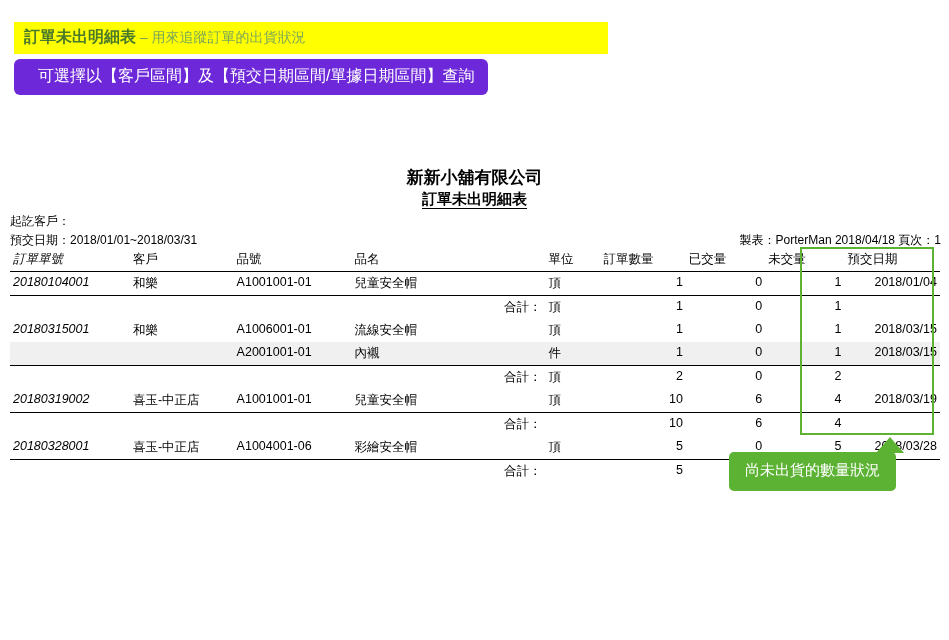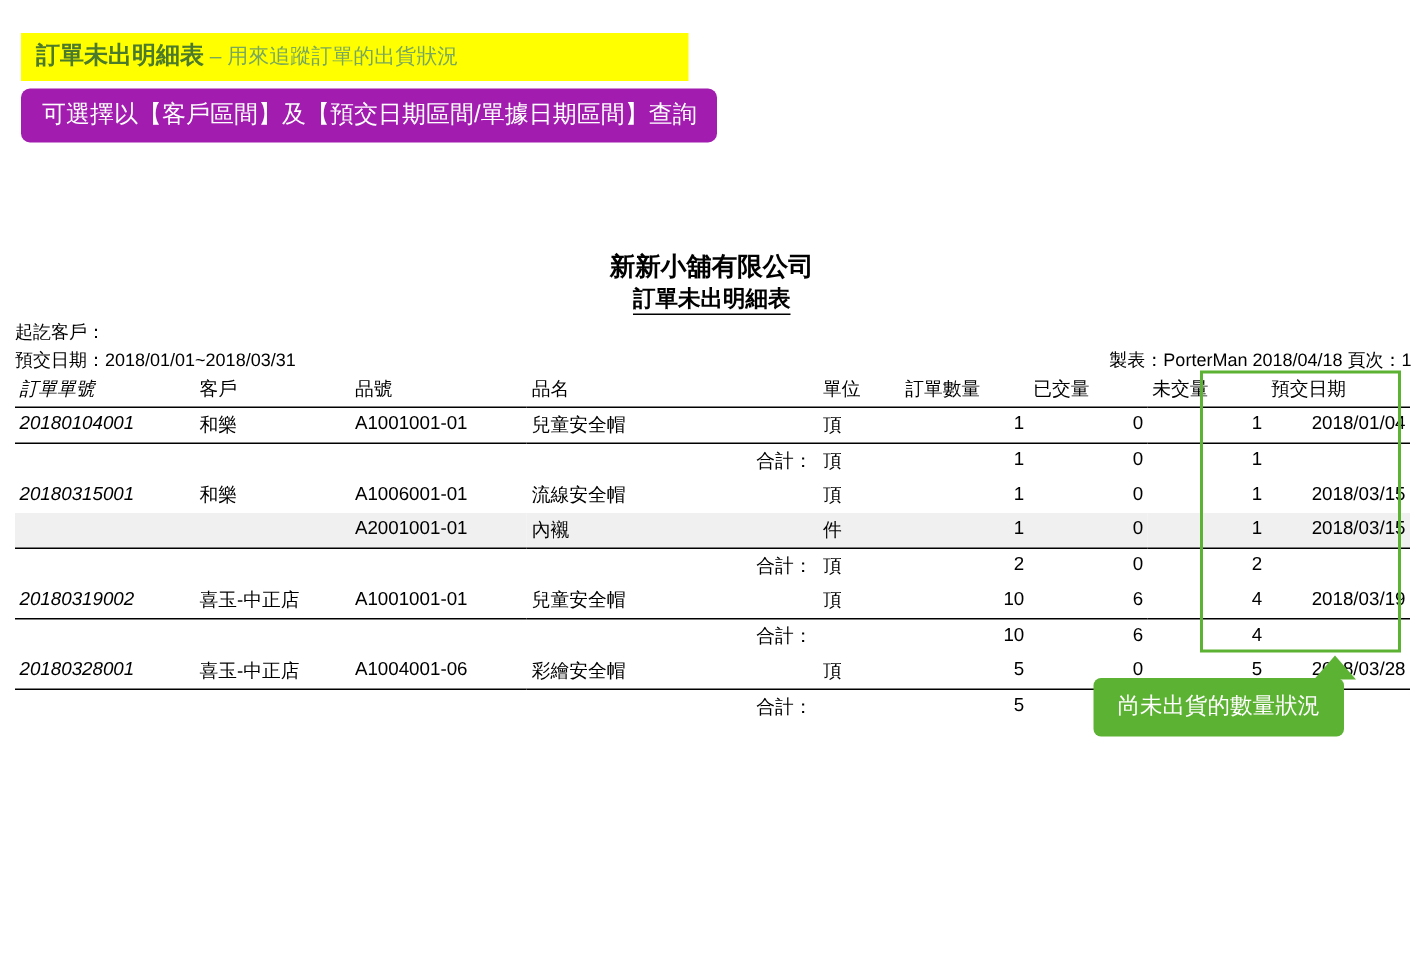--- a/index.html
+++ b/index.html
@@ -12,34 +12,34 @@
     overflow:hidden;
   }
 
   
   .banner-yellow{
     position:absolute;left:14px;top:22px;
     background:#ffff00;
     padding:5px 10px 6px 10px;
     font-size:16px;
     white-space:nowrap;
-    width:445px;
+    width:594px;
     box-sizing:border-box;
   }
   .banner-yellow .b-title{
     color:#4a7a2a;font-weight:bold;font-size:16px;
   }
   .banner-yellow .b-dash{color:#7aa85a;font-size:14px;}
   .banner-yellow .b-sub{color:#7aa85a;font-size:14px;}
 
   .banner-green{
     position:absolute;left:14px;top:59px;
-    background:#a21caf;
+    background:#6d28d9;
     color:#ffffff;
-    padding:7px 14px 8px 14px;
+    padding:7px 14px 8px 24px;
     font-size:16px;
     border-radius:6px;
     white-space:nowrap;
   }
 
   
   .rep-title{
     position:absolute;left:0;top:166px;width:949px;
     text-align:center;font-weight:bold;font-size:17px;
   }

